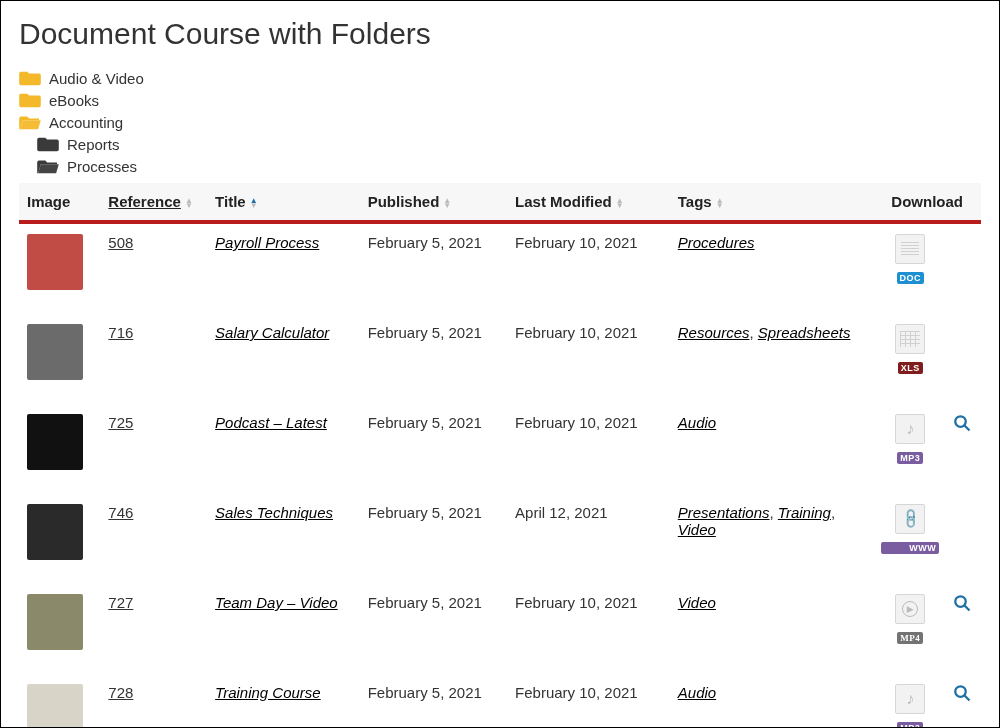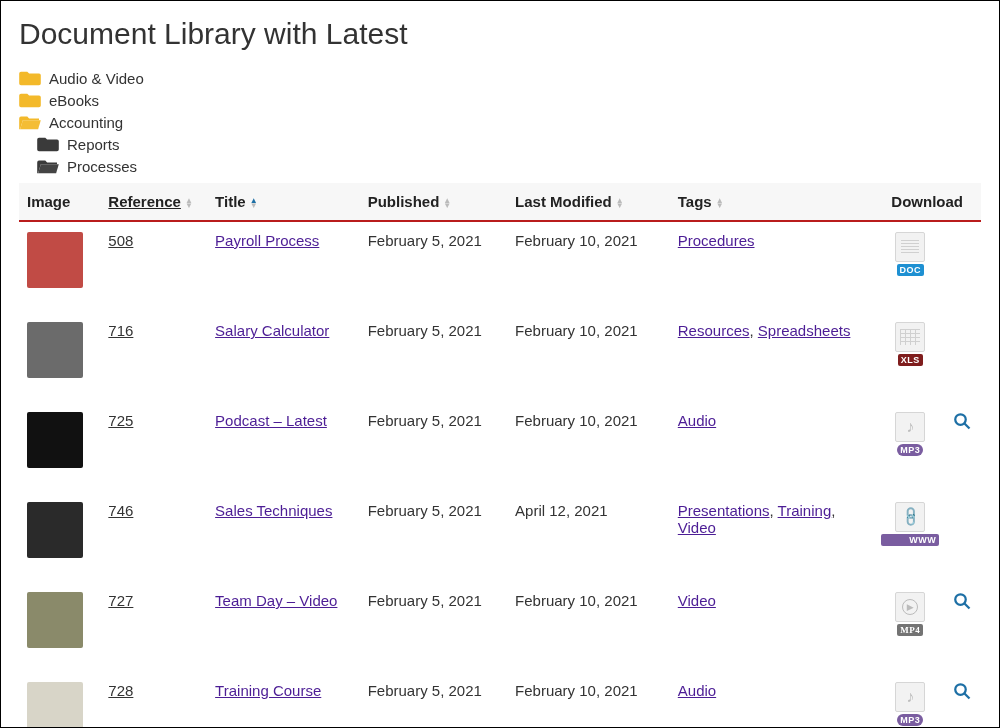--- a/index.html
+++ b/index.html
@@ -46,21 +46,21 @@
     border-collapse: collapse;
     margin-top: 6px;
   }
   table.docs thead th {
     text-align: left;
     font-size: 15px;
     font-weight: 600;
     color: #222;
     background: #f7f7f7;
     padding: 10px 8px 10px 8px;
-    border-bottom: 2px solid #b91c1c;
+    border-bottom: 4px solid #b91c1c;
     position: relative;
   }
   .sort-arrows {
     display: inline-flex;
     flex-direction: column;
     gap: 0;
     margin-left: 4px;
     vertical-align: middle;
     line-height: 5px;
     font-size: 8px;
@@ -80,21 +80,21 @@
   .col-mod { width: 160px; }
   .col-tags { width: 210px; }
   .col-dl { width: 75px; text-align: left; }
 
   .thumb {
     width: 56px; height: 56px;
     background: #777;
     border-radius: 2px;
     display: block;
   }
-  a.link { color: #4c1d95; text-decoration: underline; cursor: pointer; }
+  a.link { color: #000000; text-decoration: underline; cursor: pointer; font-style: italic; }
   .tags a.link + span.sep { }
   .tags span.sep { color: #333; }
 
   
   .ft { width: 38px; display: flex; flex-direction: column; align-items: center; }
   .ft .page {
     width: 30px; height: 30px;
     background: #f2f2f2;
     border: 1px solid #d6d6d6;
     border-radius: 2px;
@@ -110,53 +110,53 @@
   }
   .ft .page .play {
     width: 16px; height: 16px; border: 1.5px solid #bbb; border-radius: 50%;
     display: flex; align-items: center; justify-content: center;
     font-size: 9px; color: #bbb;
   }
   .ft .page .chain {
     font-size: 14px; color: #bbb; transform: rotate(-45deg);
   }
   .ft .label {
-    margin-top: 2px;
+    margin-top: 8px;
     font-size: 9px;
     font-weight: 700;
     color: #fff;
     padding: 1px 3px;
     border-radius: 2px;
     letter-spacing: .5px;
   }
   .ft.doc .label { background: #1e90d2; }
   .ft.xls .label { background: #7f1d1d; text-align: center; }
   .ft.xls .page { display:flex; }
   .ft.xls .page .lines { background:
       linear-gradient(#d0d0d0 0 1px, transparent 1px) 0 0/100% 4px,
       linear-gradient(90deg,#d0d0d0 0 1px, transparent 1px) 0 0/5px 100%;
       width:20px; height:16px;}
-  .ft.mp3 .label { background: #7a5da0; border-radius: 6px; }
+  .ft.mp3 .label { background: #7a5da0; }
   .ft.www .label { background: #7a5da0; padding-left: 28px; }
   .ft.mp4 .label { background: #737373; font-family: Liberation Serif, serif; }
 
   .magnify {
     color: #1d6fa5;
     font-size: 18px;
     font-weight: 700;
     cursor: pointer;
     display: inline-block;
   }
   .dl-wrap { display:flex; align-items:flex-start; gap: 24px; }
 </style>
 </head>
 <body>
 
 <div class="frame">
-  <h1 class="page-title">Document Library with Latest</h1>
+  <h1 class="page-title">Document Course with Folders</h1>
 
   <div class="tree" id="tree-top">
       <div class="tree-row level-1">
         <span class="folder-icon">
           <svg viewBox="0 0 24 20">
             <path fill="#f3b92a" d="M2 3h7l2 2h11a2 2 0 0 1 2 2v9a2 2 0 0 1-2 2H2a2 2 0 0 1-2-2V5a2 2 0 0 1 2-2z"></path>
           </svg>
         </span>
         <span>Audio &amp; Video</span>
       </div>

